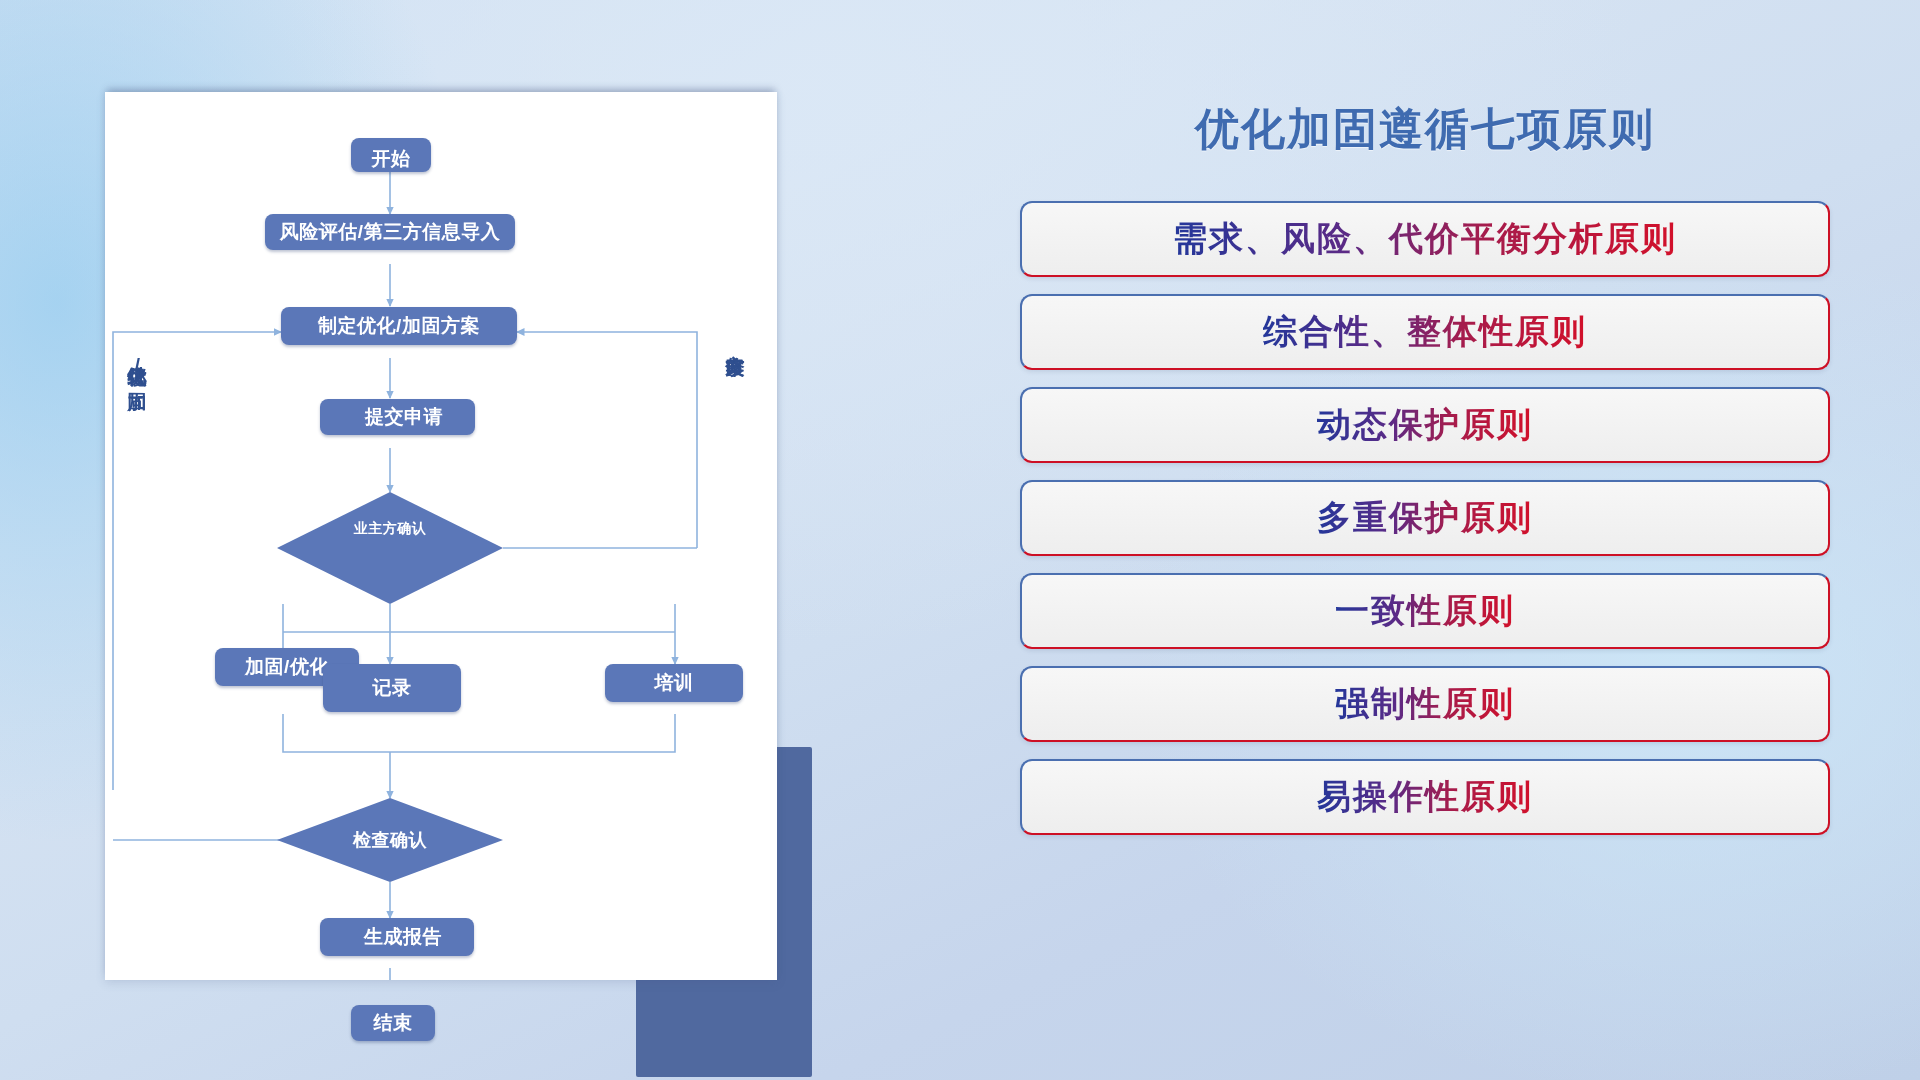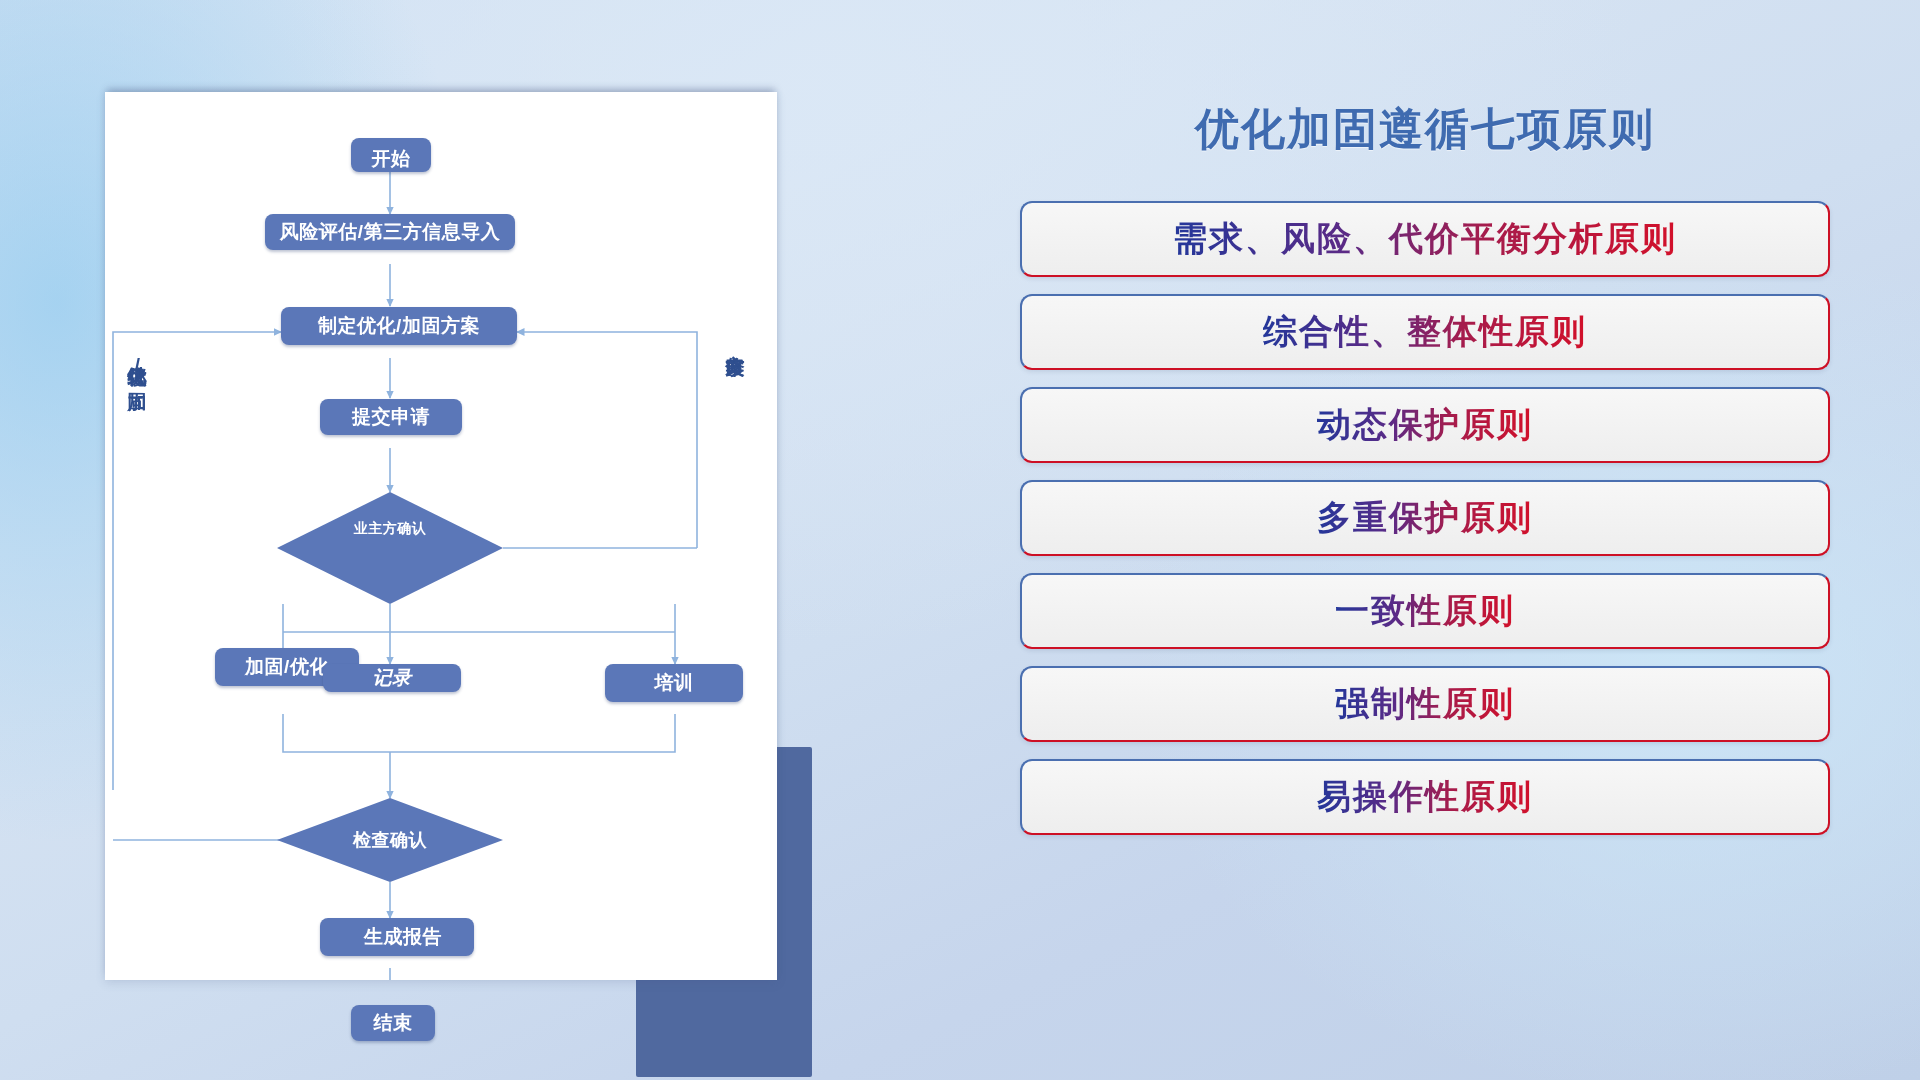--- a/index.html
+++ b/index.html
@@ -190,33 +190,33 @@
     </div>
 
     <div class="nodebox" style="left:160px; top:122px; width:250px; height:36px; font-size:19px;">
       <span>风险评估/第三方信息导入</span>
     </div>
 
     <div class="nodebox" style="left:176px; top:215px; width:236px; height:38px; font-size:19px;">
       <span>制定优化/加固方案</span>
     </div>
 
-    <div class="nodebox" style="left:215px; top:307px; width:142px; height:36px; font-size:19px;">
+    <div class="nodebox" style="left:215px; top:307px; width:142px; height:36px; font-size:19px;padding-left:13px;">
       <span>提交申请</span>
     </div>
 
     <div class="diamond-label" style="left:205px; top:421px; width:160px; height:32px; font-size:14px;text-align:right;">
       <span>业主方确认</span>
     </div>
 
     <div class="nodebox" style="left:110px; top:556px; width:144px; height:38px; font-size:19px;">
       <span>加固/优化</span>
     </div>
 
-    <div class="nodebox" style="left:218px; top:572px; width:138px; height:28px; font-size:19px;font-style:italic;">
+    <div class="nodebox" style="left:218px; top:572px; width:138px; height:48px; font-size:19px;">
       <span>记录</span>
     </div>
 
     <div class="nodebox" style="left:500px; top:572px; width:138px; height:38px; font-size:19px;">
       <span>培训</span>
     </div>
 
     <div class="diamond-label" style="left:205px; top:733px; width:160px; height:30px; font-size:18px;">
       <span>检查确认</span>
     </div>

